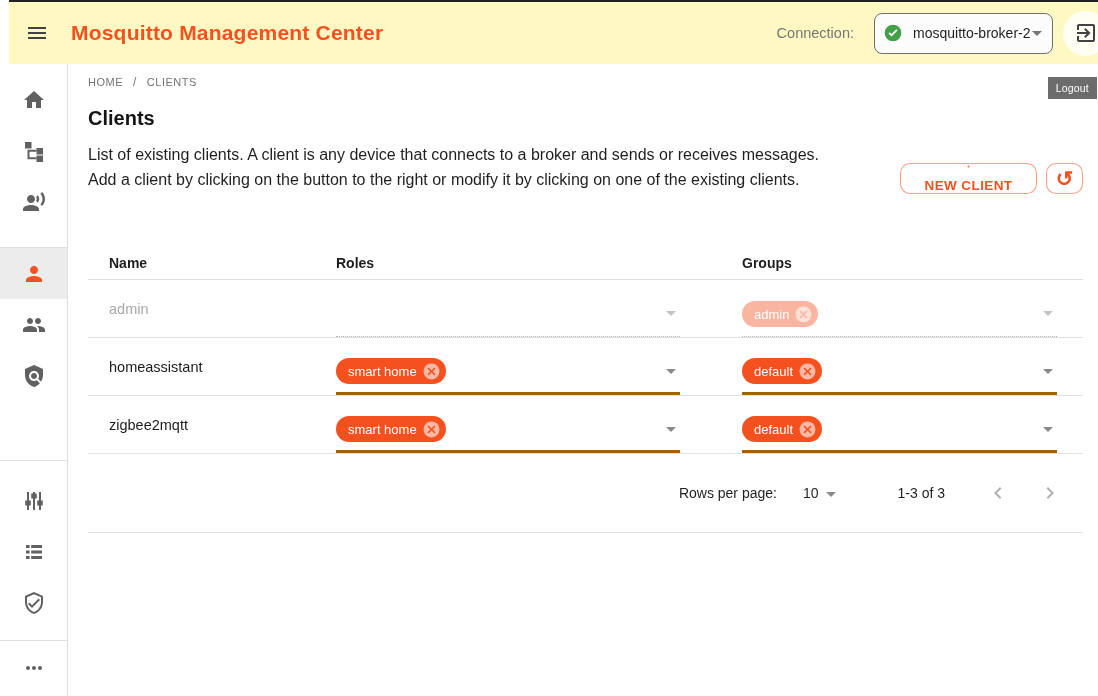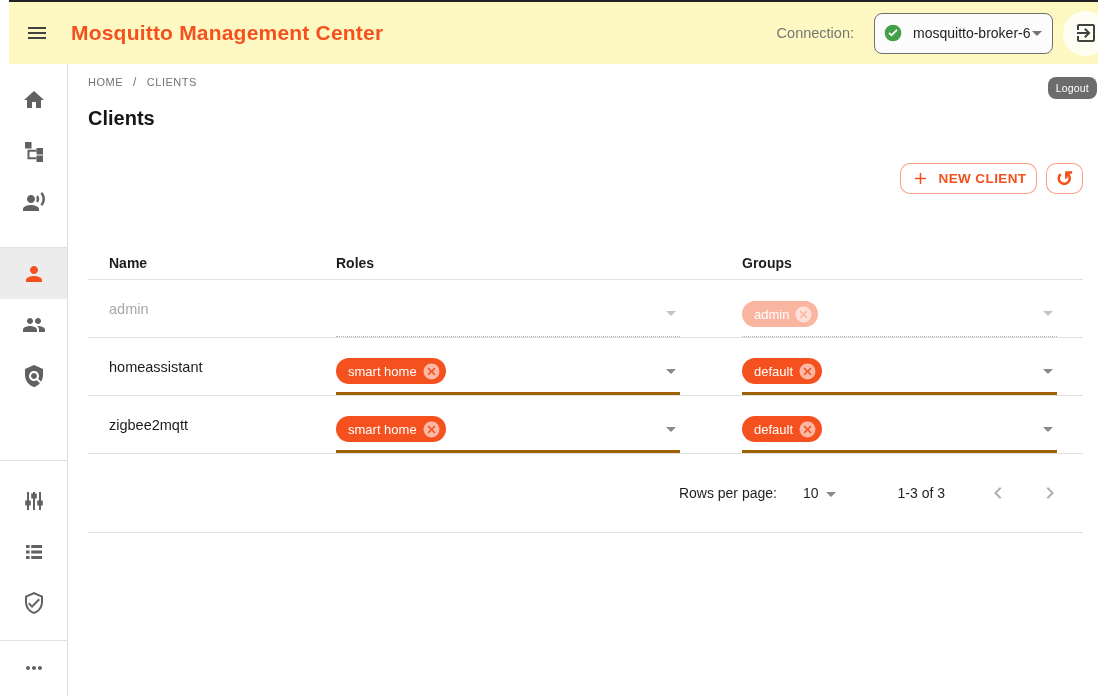--- a/index.html
+++ b/index.html
@@ -22,21 +22,21 @@
   .conn-value { font-size:14px; color:#1f1f1f; margin-left:10px; white-space:nowrap; }
   .caret { width:0; height:0; border-left:5px solid transparent; border-right:5px solid transparent;
     border-top:5px solid #757575; display:inline-block; }
   .conn-caret { margin-left:auto; }
   .logout-btn { width:45px; height:45px; margin-left:10px; margin-right:-1px; border-radius:50%;
     background:rgba(255,255,255,0.78); display:flex; align-items:center; justify-content:center; cursor:pointer; }
   .logout-btn svg { width:24px; height:24px; fill:#424242; }
 
   
   .tooltip { position:absolute; top:77px; right:1px; background:rgba(97,97,97,0.93); color:#fff;
-    font-size:10.5px; padding:5px 8px; border-radius:8px; letter-spacing:.2px; }
+    font-size:10.5px; padding:5px 8px; border-radius:0; letter-spacing:.2px; }
 
   
   .sidebar { position:absolute; left:0; top:64px; width:68px; height:632px;
     background:#fff; border-right:1px solid #ddd; }
   .side-item { position:absolute; left:0; width:67px; height:51px; display:flex;
     align-items:center; justify-content:center; cursor:pointer; }
   .side-item svg { width:24px; height:24px; fill:#616161; }
   .side-item.active { background:#ececec; }
   .side-item.active svg { fill:#f4511e; }
   .si-1{top:10px;} .si-2{top:61px;} .si-3{top:112px;}
@@ -50,21 +50,21 @@
   .main { position:absolute; left:68px; top:64px; width:1030px; height:632px; }
   .breadcrumb { position:absolute; left:20px; top:11px; font-size:11px; color:#737373;
     letter-spacing:.5px; display:flex; align-items:center; gap:10px; }
   .breadcrumb .sep { color:#737373; font-size:12px; }
   .page-title { position:absolute; left:20px; top:43px; font-size:20px; font-weight:700; color:#151515; }
   .page-desc { position:absolute; left:20px; top:78px; width:740px; font-size:16px;
     line-height:25px; color:#1f1f1f; }
 
   .btn-new { position:absolute; left:832px; top:99px; width:137px; height:31px;
     border:1px solid rgba(244,81,30,0.55); border-radius:10px; background:#fff;
-    display:flex; align-items:center; justify-content:center; gap:9px; cursor:pointer; }
+    display:flex; align-items:center; justify-content:center; gap:9px; cursor:pointer;flex-direction:column; }
   .btn-new svg { width:19px; height:19px; fill:#f4511e; }
   .btn-new span { font-size:13.5px; font-weight:700; color:#f4511e; letter-spacing:.4px; }
   .btn-refresh { position:absolute; left:978px; top:99px; width:37px; height:31px;
     border:1px solid rgba(244,81,30,0.55); border-radius:10px; background:#fff;
     display:flex; align-items:center; justify-content:center; cursor:pointer;
     color:#f4511e; font-size:21px; font-weight:700; line-height:1; }
 
   
   .table { position:absolute; left:20px; top:182px; width:995px; }
   .thead, .trow { display:grid; grid-template-columns:242px 406px 347px; }
@@ -116,21 +116,21 @@
         </svg>
     </div>
     <div class="app-title">Mosquitto Management Center</div>
     <div class="topbar-right">
       <span class="conn-label">Connection:</span>
       <div class="conn-select">
         <svg class="conn-check" viewBox="0 0 24 24">
           <circle cx="12" cy="12" r="10" fill="#43a047"></circle>
           <path d="M10.2 16.2l-3.7-3.7 1.5-1.5 2.2 2.2 5.8-5.8 1.5 1.5z" fill="#fff"></path>
         </svg>
-        <span class="conn-value">mosquitto-broker-6</span>
+        <span class="conn-value">mosquitto-broker-2</span>
         <span class="caret conn-caret"></span>
       </div>
       <div class="logout-btn">
         <svg viewBox="0 0 24 24">
             <path d="M10.09 15.59L11.5 17l5-5-5-5-1.41 1.41L12.67 11H3v2h9.67l-2.58 2.59zM19 3H5c-1.11 0-2 .9-2 2v4h2V5h14v14H5v-4H3v4c0 1.1.89 2 2 2h14c1.1 0 2-.9 2-2V5c0-1.1-.9-2-2-2z"></path>
           </svg>
       </div>
     </div>
   </div>
 
@@ -204,20 +204,21 @@
   </div>
 
   <div class="main">
     <div class="breadcrumb">
       <span>HOME</span>
       <span class="sep">/</span>
       <span>CLIENTS</span>
     </div>
 
     <h1 class="page-title">Clients</h1>
+    <p class="page-desc">List of existing clients. A client is any device that connects to a broker and sends or receives messages. Add a client by clicking on the button to the right or modify it by clicking on one of the existing clients.</p>
 
     <div class="btn-new">
       <svg viewBox="0 0 24 24">
           <path d="M19 13h-6v6h-2v-6H5v-2h6V5h2v6h6v2z"></path>
         </svg>
       <span>NEW CLIENT</span>
     </div>
     <div class="btn-refresh">
       <span>↺</span>
     </div>

